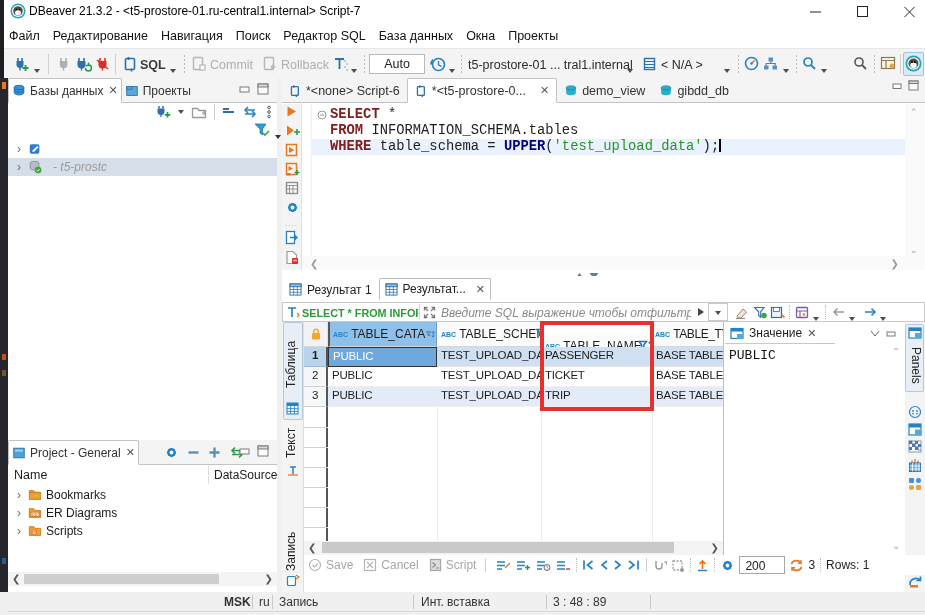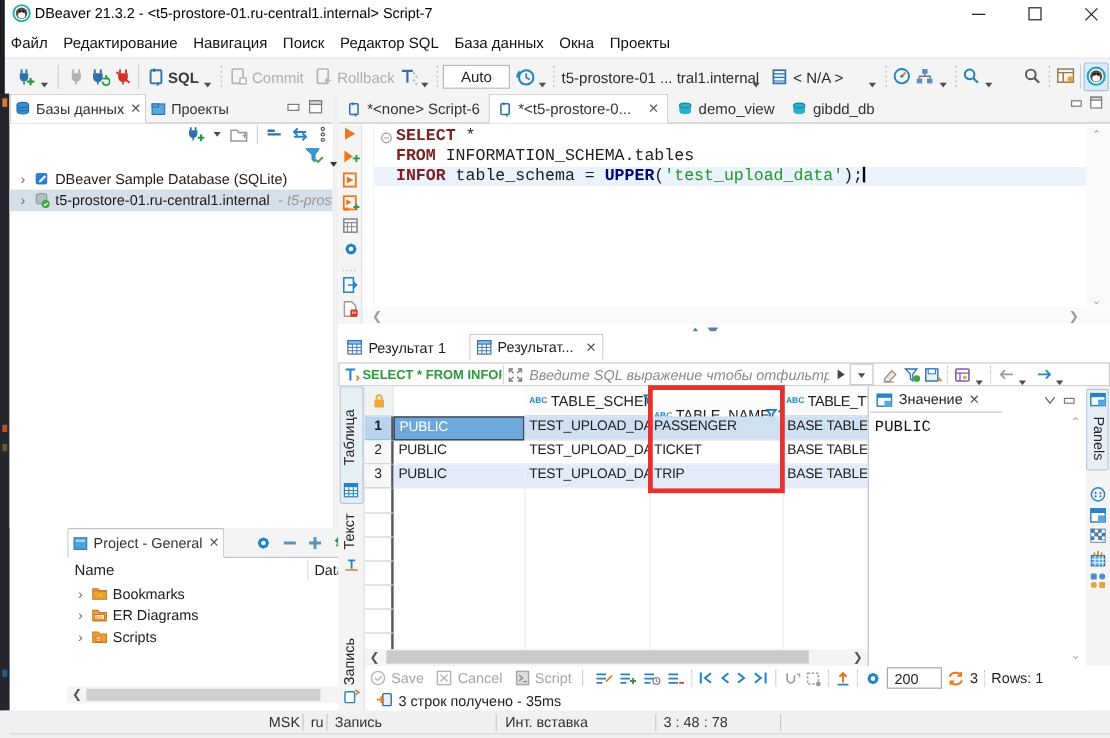--- a/index.html
+++ b/index.html
@@ -47,21 +47,21 @@
 .tab.active { background:#fff; border:1px solid #c3c3c3; border-bottom:1px solid #fff; border-radius:2px 2px 0 0; }
 .closex { margin-left:5px; color:#555; font-size:11px; }
 
 
 #nav { left:8px; top:78px; width:269px; height:362px; background:#fff; }
 #navsearch { left:2px; top:43px; width:233px; height:18px; border:1px solid #a8a8a8; background:#fff; color:#8a8a8a; font-size:11.8px; line-height:16px; padding-left:3px; white-space:nowrap; overflow:hidden; }
 .trow { display:flex; align-items:center; height:18px; font-size:12px; color:#1a1a1a; white-space:nowrap; overflow:hidden; }
 .arrow { color:#6e6e6e; font-size:12px; width:8px; text-align:center; margin:0 5px 0 7px; flex:none; }
 .ticon { width:14px; height:14px; margin-right:4px; flex:none; }
 
-#proj { left:8px; top:440px; width:269px; height:152px; background:#fff;margin-left:48px; }
+#proj { left:8px; top:440px; width:269px; height:152px; background:#fff; }
 
 
 #editor { left:282px; top:78px; width:643px; height:514px; background:#fff; }
 #edbody { left:0; top:26px; width:643px; height:152px; }
 #edicons { left:0; top:0; width:20px; height:178px; background:#f4f4f4; border-right:1px solid #e0e0e0; }
 #edrule { left:20px; top:0; width:10px; height:152px; background:#fff; border-right:1px solid #f0f0f0; }
 #edcode { left:30px; top:0; width:593px; height:152px; background:#fff; font-family:"Liberation Mono", monospace; font-size:13.8px; line-height:16px; padding-top:3px; }
 #edcode .ln { padding-left:18px; height:16px; white-space:pre; }
 .kw { color:#7f2020; font-weight:bold;margin-top:23px; }
 .kw2 { color:#000080; font-weight:bold; }
@@ -340,32 +340,30 @@
       </svg>
     </div>
   <div class="abs" style="left:267px;top:50px;"><span class="caret" style="border-top-color:#333;"></span></div>
   <div class="abs" style="left:0;top:62px;width:269px;">
     <div class="trow">
       <span class="arrow">›</span>
       <svg class="ticon" viewBox="0 0 16 16">
           <rect x="2" y="2.5" width="11" height="11" rx="2" fill="#2a7fd4"></rect>
           <path d="M10.5 4.5 L12 6 L7 11 L5 11.5 L5.5 9.5 z" fill="#fff"></path>
         </svg>
-      <span>DBeaver Sample Database (SQLite)</span>
     </div>
     <div class="trow" style="background:#d5dfea;">
       <span class="arrow">›</span>
       <svg class="ticon" viewBox="0 0 16 16">
           <ellipse cx="7.5" cy="3.5" rx="5" ry="2" fill="#b5bcc4" stroke="#8a9099"></ellipse>
           <path d="M2.5 3.5 v3 c0 1.1 2.2 2 5 2 s5 -.9 5 -2 v-3" fill="#b5bcc4" stroke="#8a9099"></path>
           <path d="M2.5 6.5 v3 c0 1.1 2.2 2 5 2 s5 -.9 5 -2 v-3" fill="#b5bcc4" stroke="#8a9099"></path>
           <circle cx="11.5" cy="11.5" r="3.8" fill="#3aa83a"></circle>
           <path d="M9.8 11.5 l1.3 1.3 l2.2 -2.4" fill="none" stroke="#fff" stroke-width="1.1"></path>
         </svg>
-      <span>t5-prostore-01.ru-central1.internal</span>
         <span class="gray it" style="margin-left:7px;">- t5-prostc</span>
     </div>
   </div>
 </div>
 
 <div class="abs" id="proj">
   <div class="tabbar">
     <div class="tab active">
       <svg class="ticon" viewBox="0 0 16 16">
           <rect x="2" y="2.5" width="12" height="11" fill="#4aa3e0" stroke="#2d6da3"></rect>
@@ -558,21 +556,21 @@
           </svg>
         </div>
     </div>
     <div class="abs" id="edrule"></div>
     <div class="abs" id="edcode">
       <div class="ln"><span style="position:absolute;left:5px;top:6px;"><svg width="10" height="10" viewBox="0 0 10 10">
               <circle cx="5" cy="5" r="4" fill="#fff" stroke="#9a9a9a"></circle>
               <path d="M2.8 5 h4.4" stroke="#9a9a9a"></path>
             </svg></span><span class="kw">SELECT</span> *</div>
       <div class="ln"><span class="kw">FROM</span> INFORMATION_SCHEMA.tables</div>
-      <div class="ln" style="background:#e9f2fd;width:593px;"><span class="kw">INFOR</span> table_schema = <span class="kw2">UPPER</span>(<span class="str">'test_upload_data'</span>);<span style="display:inline-block;width:1.5px;height:13px;background:#000;vertical-align:-2px;"></span></div>
+      <div class="ln" style="background:#e9f2fd;width:593px;"><span class="kw">WHERE</span> table_schema = <span class="kw2">UPPER</span>(<span class="str">'test_upload_data'</span>);<span style="display:inline-block;width:1.5px;height:13px;background:#000;vertical-align:-2px;"></span></div>
     </div>
     <div class="abs" id="edvsb">
       <div style="position:absolute;left:5px;top:3px;color:#a0a0a0;font-size:9px;">⌃</div>
       <div style="position:absolute;left:5px;bottom:1px;color:#a0a0a0;font-size:9px;">⌄</div>
     </div>
   </div>
   <div class="abs" id="edhsb">
     <span style="position:absolute;left:7px;top:2px;">❮</span>
     <span style="position:absolute;right:26px;top:2px;">❯</span>
   </div>
@@ -587,21 +585,21 @@
 
     <div class="abs" style="left:0;top:0;width:643px;height:24px;background:#fff;display:flex;align-items:flex-end;">
       <div class="rtab" style="margin-left:2px;">
           <svg class="ticon" style="width:13px;height:13px;margin-right:5px;" viewBox="0 0 14 14">
             <rect x="1" y="1" width="12" height="12" fill="#fff" stroke="#2e6fad"></rect>
             <rect x="1" y="1" width="12" height="3" fill="#8fc0e8" stroke="#2e6fad"></rect>
             <path d="M5 4 v9 M9 4 v9 M1 7 h12 M1 10 h12" stroke="#2e6fad" stroke-width="0.8"></path>
           </svg>
           <span>Результат 1</span>
         </div>
-      <div class="rtab active" style="margin-left:14px;height:22px;">
+      <div class="rtab active" style="margin-left:2px;height:22px;">
           <svg class="ticon" style="width:13px;height:13px;margin-right:5px;" viewBox="0 0 14 14">
             <rect x="1" y="1" width="12" height="12" fill="#fff" stroke="#2e6fad"></rect>
             <rect x="1" y="1" width="12" height="3" fill="#8fc0e8" stroke="#2e6fad"></rect>
             <path d="M5 4 v9 M9 4 v9 M1 7 h12 M1 10 h12" stroke="#2e6fad" stroke-width="0.8"></path>
           </svg>
           <span>Результат...</span>
           <span class="closex" style="margin-left:10px;">✕</span>
         </div>
     </div>
 
@@ -697,20 +695,28 @@
     </div>
 
     <div class="abs" id="grid" style="left:22px;top:46px;width:419px;height:233px;background:#fff;">
 
       <div class="ghead" style="left:0;top:0;width:24px;background:#f1f2f3;">
           <svg style="margin:0 auto;" width="10" height="12" viewBox="0 0 10 12">
             <rect x="1" y="5" width="8" height="6.5" rx="1" fill="#f0a830"></rect>
             <path d="M2.8 5 V3.5 a2.2 2.2 0 0 1 4.4 0 V5" fill="none" stroke="#f0a830" stroke-width="1.5"></path>
           </svg>
         </div>
+      <div class="ghead" style="left:24px;top:0;width:109px;background:#8fc0ea;border-right:1px solid #6d9fd0;border-left:2px solid #555;">
+        <span style="color:#1e88c7;font-weight:bold;font-size:7px;margin:0 3px 0 3px;">ABC</span>
+          <span style="font-size:12px;">TABLE_CATA</span>
+        <svg width="18" height="13" viewBox="0 0 18 13" style="margin-left:1px;">
+            <path d="M1 1.5 h7.5 L5.9 4.8 v4.5 l-2.3 -1.8 v-2.7 z" fill="none" stroke="#1e78b8" stroke-width="1.5"></path>
+            <path d="M13.2 1.2 v10 M10.8 3.4 L13.2 1 l2.4 2.4 M10.8 8.8 L13.2 11.2 l2.4 -2.4" fill="none" stroke="#1e78b8" stroke-width="1.6"></path>
+          </svg>
+      </div>
       <div class="ghead" style="left:133px;top:0;width:104px;">
         <span style="color:#1e88c7;font-weight:bold;font-size:7px;margin:0 3px 0 4px;">ABC</span>
           <span style="font-size:12px;">TABLE_SCHEI</span>
         <svg width="18" height="13" viewBox="0 0 18 13" style="margin-left:-4px;flex:none;">
             <path d="M1 1.5 h7.5 L5.9 4.8 v4.5 l-2.3 -1.8 v-2.7 z" fill="none" stroke="#1e78b8" stroke-width="1.5"></path>
             <path d="M13.2 1.2 v10 M10.8 3.4 L13.2 1 l2.4 2.4 M10.8 8.8 L13.2 11.2 l2.4 -2.4" fill="none" stroke="#1e78b8" stroke-width="1.6"></path>
           </svg>
       </div>
       <div class="ghead" style="left:237px;top:12px;width:111px;">
         <span style="color:#1e88c7;font-weight:bold;font-size:7px;margin:0 3px 0 4px;">ABC</span>
@@ -927,38 +933,28 @@
         <svg width="15" height="13" viewBox="0 0 15 13">
             <path d="M2.5 5 a5 4 0 0 1 9.5 -1 M12.5 8 a5 4 0 0 1 -9.5 1" fill="none" stroke="#e87722" stroke-width="1.7"></path>
             <path d="M12 1 v3.2 h-3.2 M3 12 v-3.2 h3.2" fill="none" stroke="#e87722" stroke-width="1.4"></path>
           </svg>
         <span style="color:#222;">3</span>
         <div style="width:1px;height:14px;border-left:1px dotted #bbb;margin:0 1px;"></div>
         <span style="color:#222;">Rows: 1</span>
       </div>
     </div>
 
-    <div class="abs" style="left:22px;top:299px;width:621px;height:17px;background:#fff;">
-      <div class="abs" style="left:9px;top:1px;">
-          <svg width="15" height="14" viewBox="0 0 15 14">
-            <rect x="6" y="2" width="7" height="10" rx="1" fill="#eaf2fb" stroke="#2e6fad" stroke-width="1.2"></rect>
-            <path d="M1 7 h5 M4 4.5 L6.5 7 L4 9.5" fill="none" stroke="#e87722" stroke-width="1.5"></path>
-          </svg>
-        </div>
-      <div class="abs" style="left:28px;top:2px;font-size:12px;color:#222;">3 строк получено - 35ms</div>
-
-    </div>
   </div>
 </div>
 
 <div class="abs" id="statusbar">
-  <span style="position:absolute;left:224px;top:3px;">MSK</span>
+  <span style="position:absolute;left:224px;top:3px;font-weight:bold;">MSK</span>
   <div class="vline" style="left:252px;"></div>
   <span style="position:absolute;left:259px;top:3px;">ru</span>
   <div class="vline" style="left:272px;"></div>
   <span style="position:absolute;left:279px;top:3px;">Запись</span>
   <div class="vline" style="left:413px;"></div>
   <span style="position:absolute;left:421px;top:3px;">Инт. вставка</span>
   <div class="vline" style="left:546px;"></div>
-  <span style="position:absolute;left:553px;top:3px;">3 : 48 : 78</span>
+  <span style="position:absolute;left:553px;top:3px;">3 : 48 : 89</span>
   <div class="vline" style="left:650px;"></div>
 </div>
 <div class="abs" id="bottomstrip"></div>
 
 </body></html>

